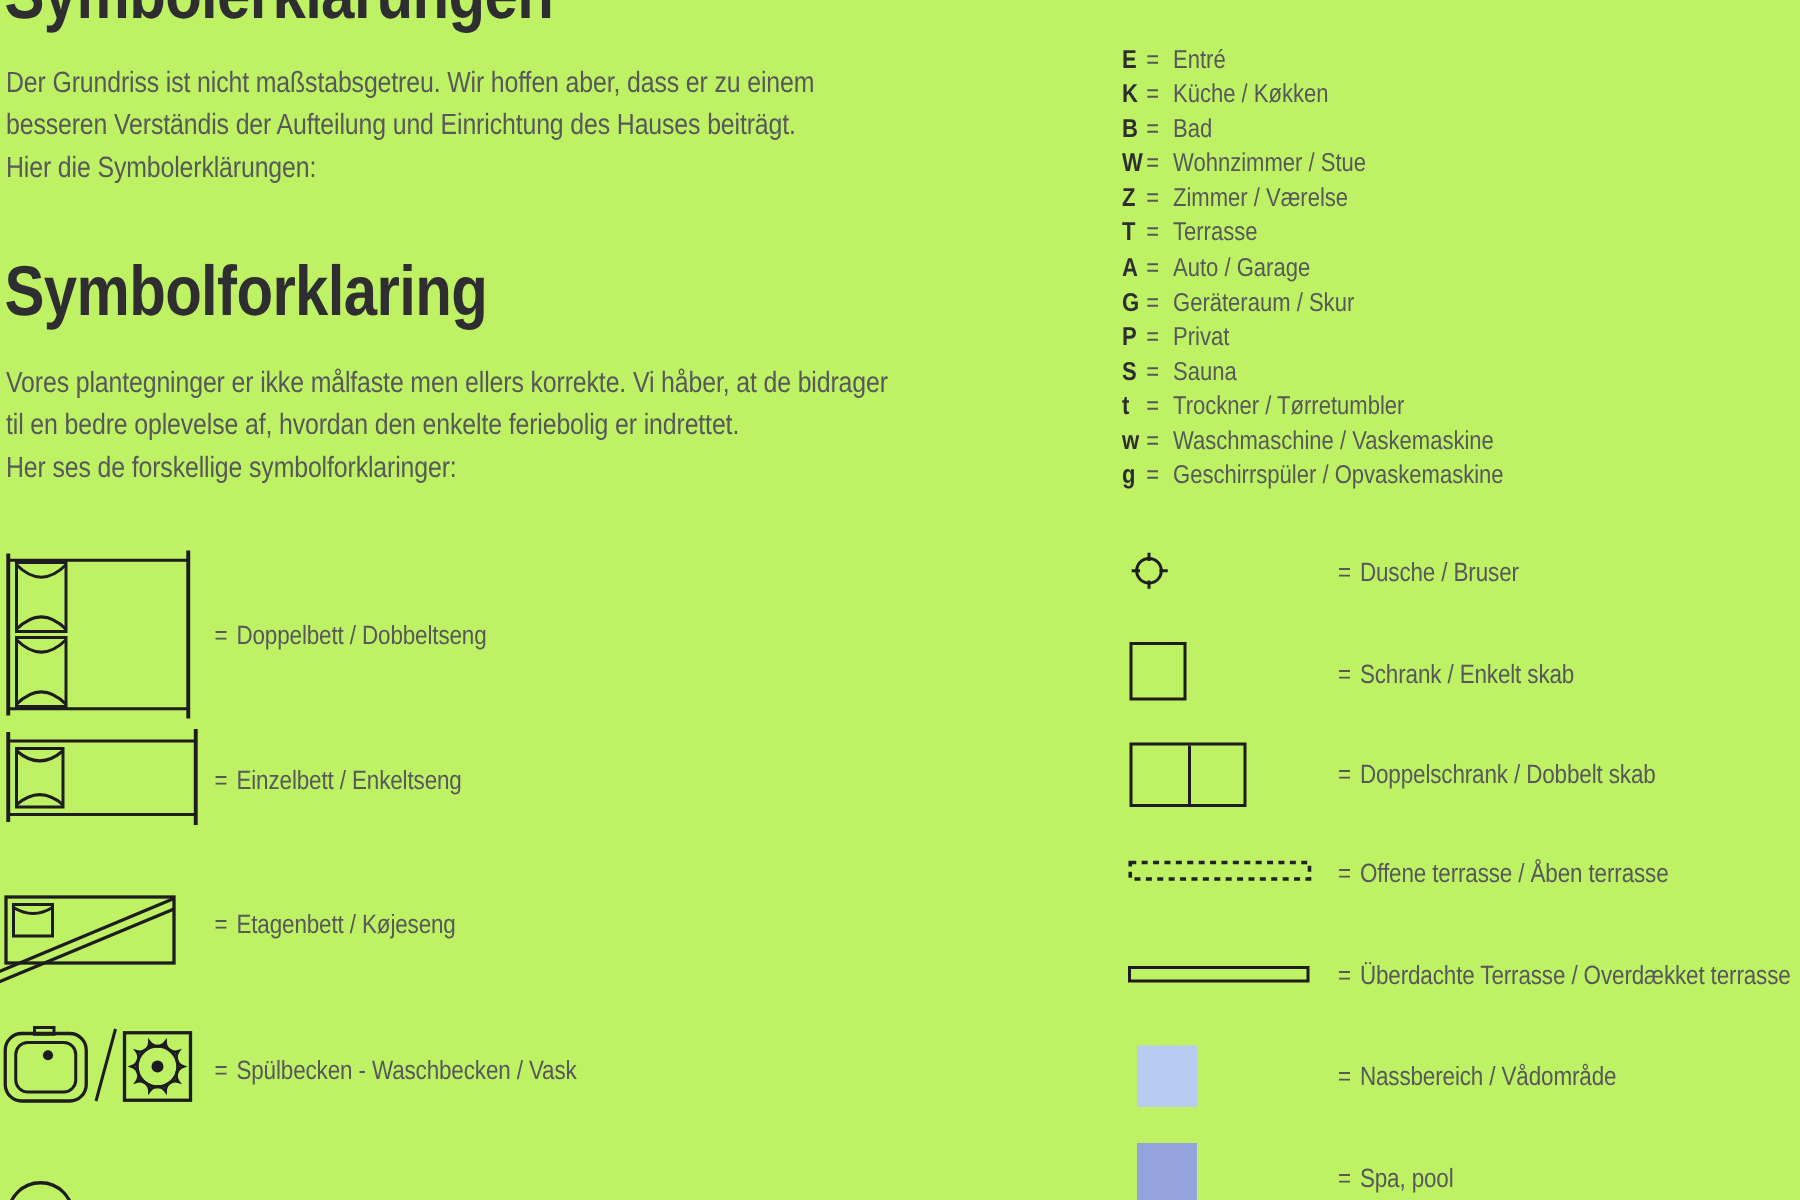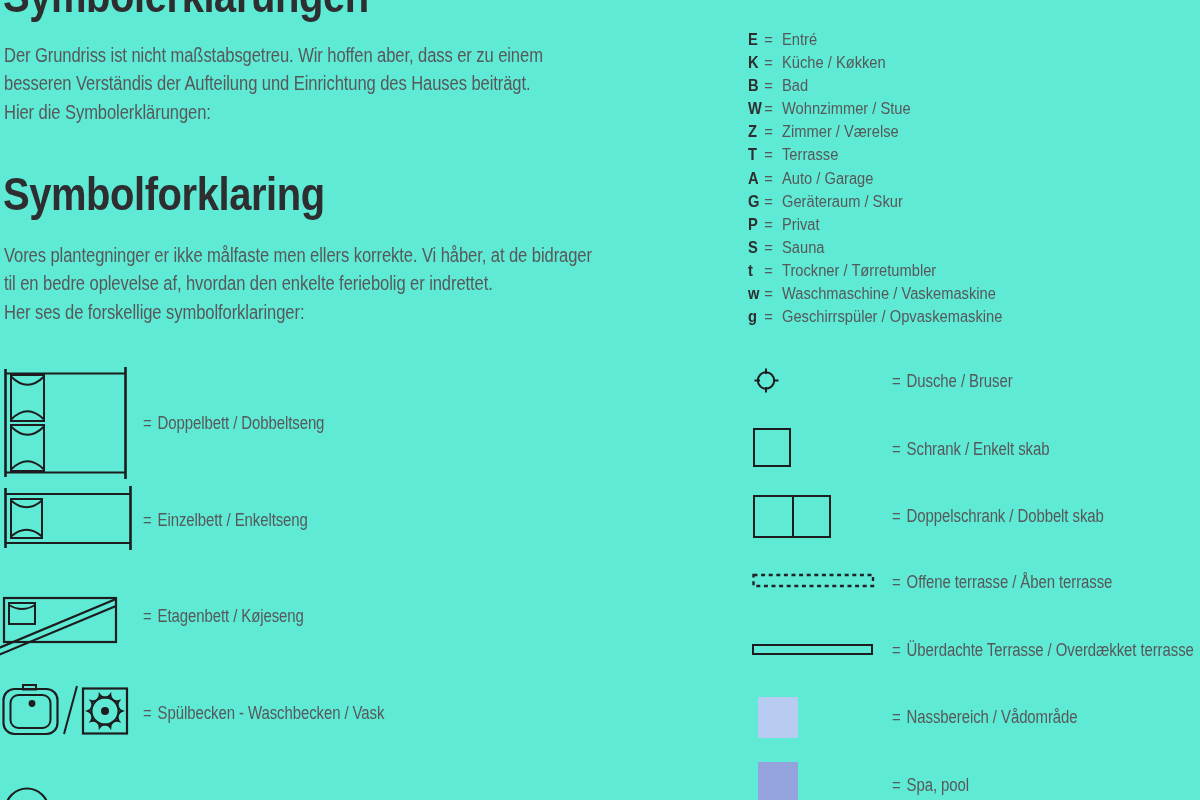--- a/index.html
+++ b/index.html
@@ -1,17 +1,17 @@
 <!DOCTYPE html>
 <html><head>
 <meta charset="utf-8">
 <style>
   html,body{margin:0;padding:0;background:#ffffff;}
   #page{
-    position:relative;width:1200px;height:800px;background:#5eead4;
+    position:relative;width:1200px;height:800px;background:#bef264;
     overflow:hidden;font-family:"Liberation Sans",sans-serif;color:#57585a;
   }
   .cond{transform:scaleX(0.85);transform-origin:0 0;}
   .h1{
     position:absolute;left:3px;font-size:47px;line-height:1;font-weight:700;
     color:#2e2e30;letter-spacing:-0.5px;white-space:nowrap;
   }
   .para{
     position:absolute;left:4px;width:1000px;font-size:19.5px;line-height:28.4px;
     color:#57585a;white-space:pre-line;letter-spacing:-0.1px;

